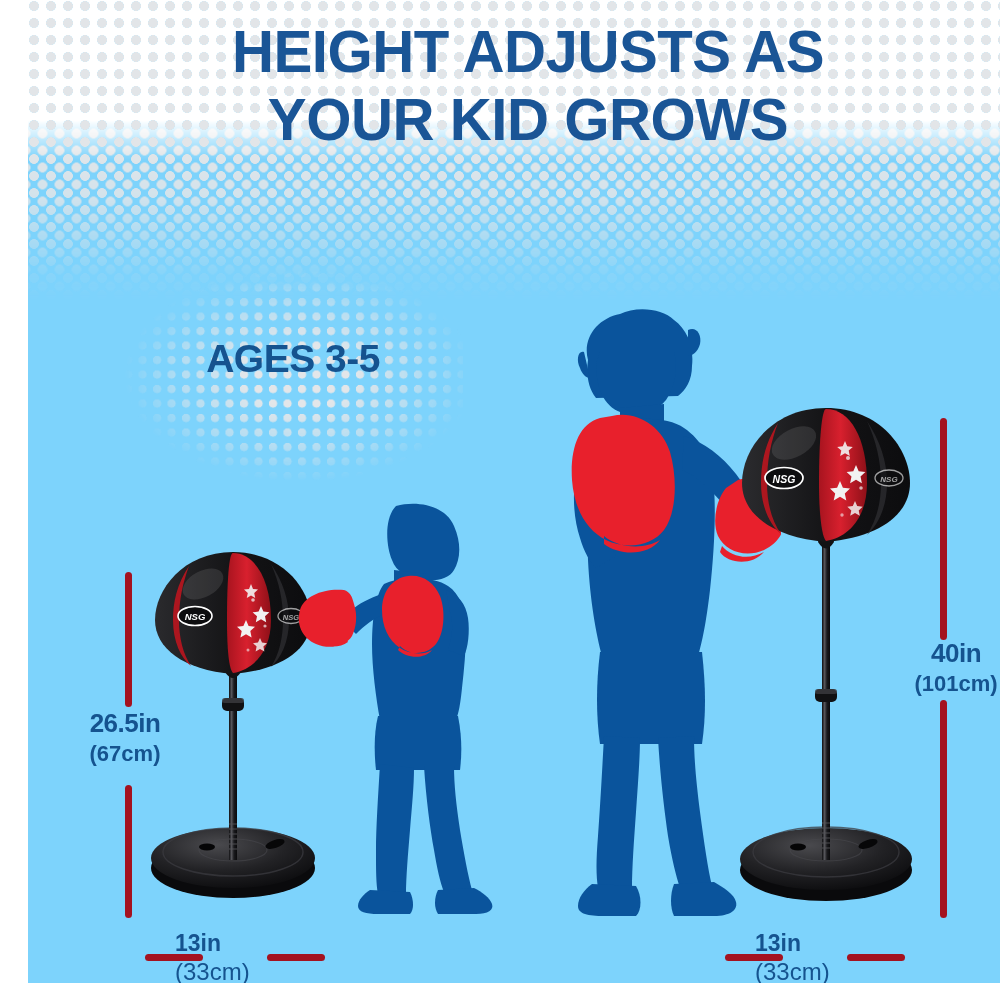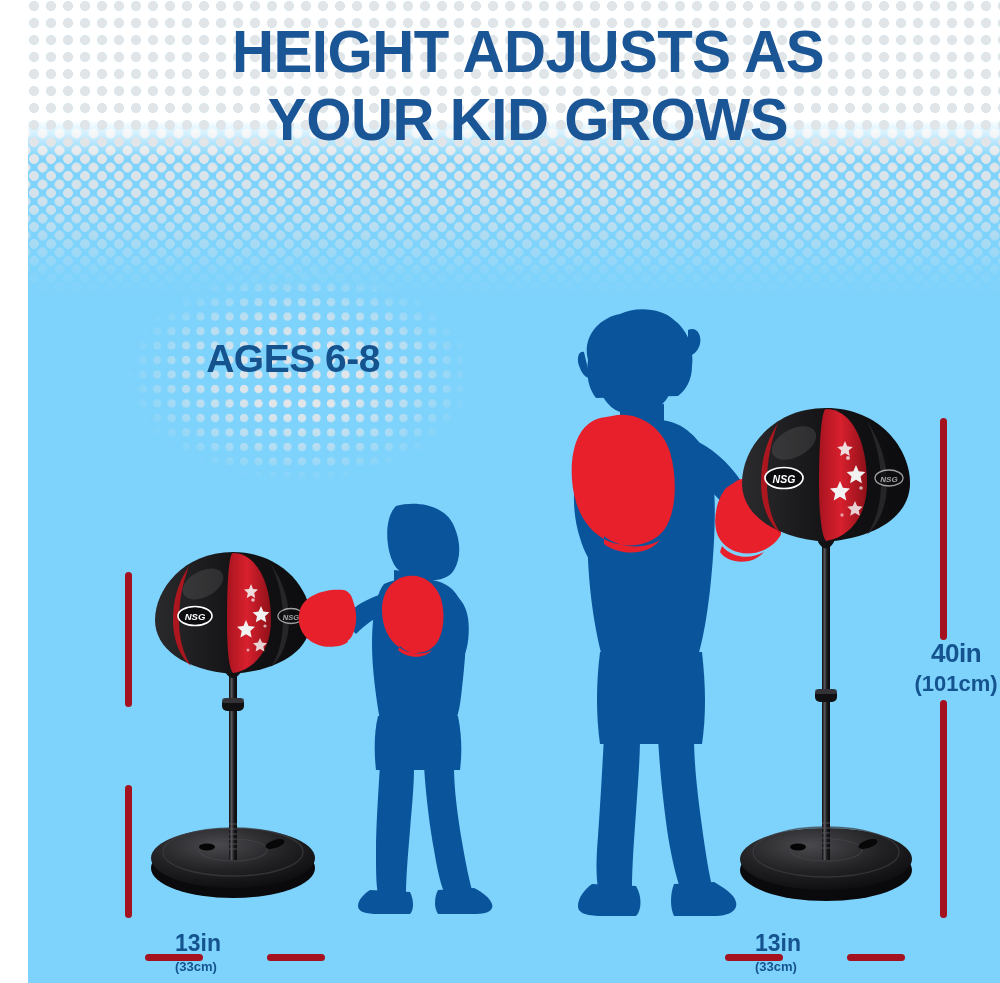--- a/index.html
+++ b/index.html
@@ -58,40 +58,40 @@
   
   .vbar{position:absolute;width:7px;border-radius:4px;background:#a4121f;}
   .hbar{position:absolute;height:7px;border-radius:4px;background:#a4121f;}
 
   .mlabel{position:absolute;text-align:center;color:#15538f;line-height:1;}
   .mlabel .big{font-size:26px;font-weight:bold;letter-spacing:-0.5px;display:block;}
   .mlabel .small{font-size:22px;font-weight:bold;display:block;margin-top:7px;}
 
   .wlabel{position:absolute;text-align:left;color:#15538f;line-height:1;}
   .wlabel .big{font-size:23px;font-weight:bold;display:block;}
-  .wlabel .small{font-size:13px;font-weight:bold;display:block;margin-top:5px;}
+  .wlabel .small{font-size:24px;font-weight:normal;display:block;margin-top:5px;}
 
   .prod{position:absolute;}
   .sil{position:absolute;}
 </style>
 </head>
 <body>
 
 <div id="stage">
 
   <div class="halftone-band"></div>
   <div class="halftone-band inv"></div>
   <div class="halftone-blob"></div>
 
   <div class="headline">
     <span>HEIGHT ADJUSTS AS</span>
     <span>YOUR KID GROWS</span>
   </div>
 
-  <div class="ages">AGES 6-8</div>
+  <div class="ages">AGES 3-5</div>
 
   <svg class="prod" style="left:105px;top:550px;" width="210" height="360" viewBox="0 0 210 360">
     <defs>
       <linearGradient id="lRedA" x1="0" y1="0" x2="1" y2="0">
         <stop offset="0%" stop-color="#a8141f"></stop>
           <stop offset="45%" stop-color="#d8202e"></stop>
           <stop offset="100%" stop-color="#8e1018"></stop>
       </linearGradient>
       <linearGradient id="lBlkA" x1="0" y1="0" x2="1" y2="0">
         <stop offset="0%" stop-color="#2a2a2d"></stop>
@@ -168,20 +168,24 @@
         <ellipse cx="158" cy="66" rx="13" ry="7.5" fill="#0d0d0f" stroke="#ffffff" stroke-width="1.3"></ellipse>
         <text x="158" y="69.5" font-family="Liberation Sans, sans-serif" font-size="7.5" font-weight="bold" fill="#ffffff" text-anchor="middle" font-style="italic">NSG</text>
       </g>
 
       <ellipse cx="70" cy="34" rx="22" ry="13" fill="#ffffff" opacity=".10" transform="rotate(-28 70 34)"></ellipse>
     </g>
   </svg>
 
   <div class="vbar" style="left:97px;top:572px;height:135px;"></div>
   <div class="vbar" style="left:97px;top:785px;height:133px;"></div>
+  <div class="mlabel" style="left:17px;top:710px;width:160px;">
+    <span class="big">26.5in</span>
+    <span class="small">(67cm)</span>
+  </div>
 
   <div class="hbar" style="left:117px;top:954px;width:58px;"></div>
   <div class="hbar" style="left:239px;top:954px;width:58px;"></div>
   <div class="wlabel" style="left:147px;top:932px;width:120px;">
     <span class="big">13in</span>
     <span class="small">(33cm)</span>
   </div>
 
   <svg class="sil" style="left:268px;top:498px;" width="225" height="420" viewBox="0 0 225 420">
     <g fill="#0a549c">

